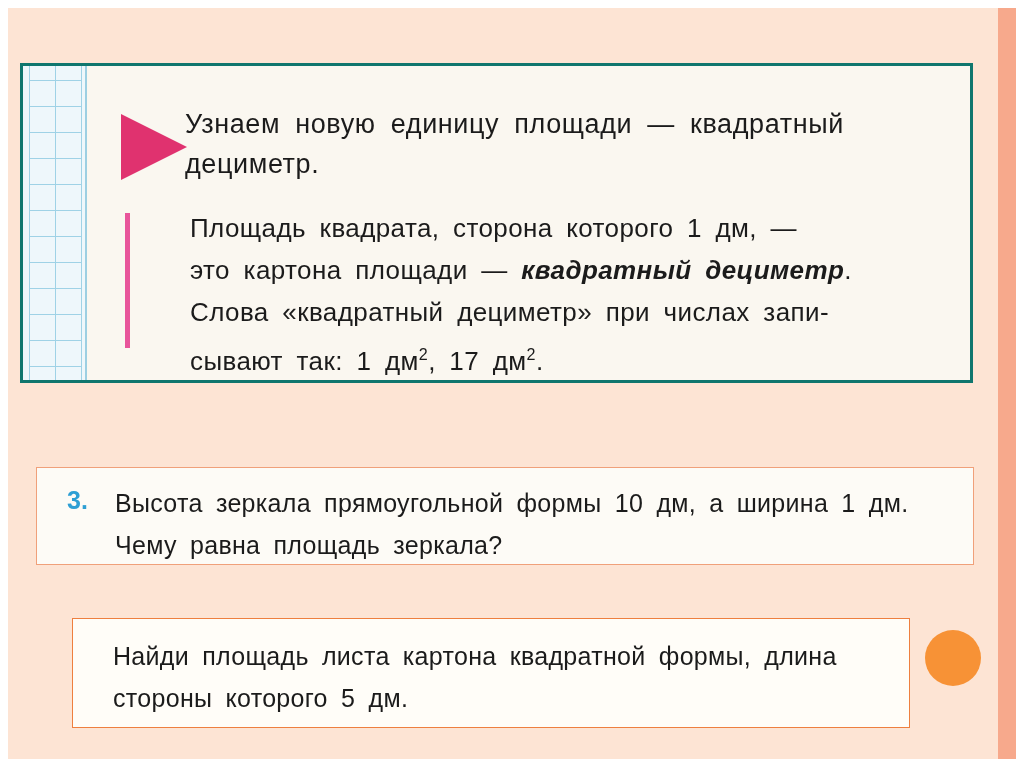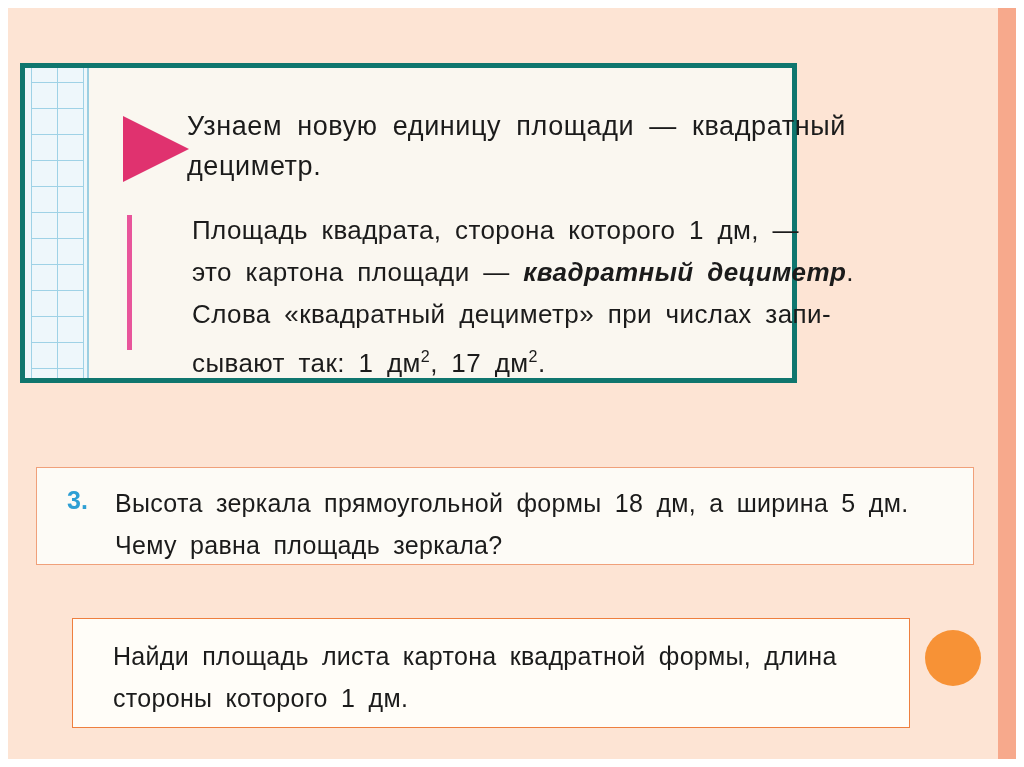--- a/index.html
+++ b/index.html
@@ -60,24 +60,24 @@
     bottom: 8px;
     width: 18px;
     background: #f7a98c;
   }
 
   
   .panel-theory {
     position: absolute;
     left: 20px;
     top: 63px;
-    width: 777px;
+    width: 953px;
     height: 320px;
     background: #faf7f0;
-    border: 5px solid #0f766e;
+    border: 3px solid #0f766e;
     box-sizing: border-box;
   }
   .notebook {
     position: absolute;
     left: 0;
     top: 0;
     width: 64px;
     height: 100%;
     background: #eef7fb;
     border-right: 2px solid #9ccfe2;
@@ -262,21 +262,21 @@
         <span>Площадь квадрата, сторона которого 1 дм, —</span><br>
         <span>это картона площади — </span><b>квадратный дециметр</b><span>.</span><br>
         <span>Слова «квадратный дециметр» при числах запи-</span><br>
         <span>сывают так: 1 дм</span><sup>2</sup><span>, 17 дм</span><sup>2</sup><span>.</span>
       </div>
     </div>
   </div>
 
   <div class="panel-task3">
     <div class="task-num">3.</div>
-    <div class="task3-text">Высота зеркала прямоугольной формы 18 дм, а ширина 5 дм. Чему равна площадь зеркала?</div>
+    <div class="task3-text">Высота зеркала прямоугольной формы 10 дм, а ширина 1 дм. Чему равна площадь зеркала?</div>
   </div>
 
   <div class="panel-task4">
-    <div class="task4-text">Найди площадь листа картона квадратной формы, длина стороны которого 1 дм.</div>
+    <div class="task4-text">Найди площадь листа картона квадратной формы, длина стороны которого 5 дм.</div>
   </div>
 
   <div class="dot-decor"></div>
 </div>
 
 </body></html>

